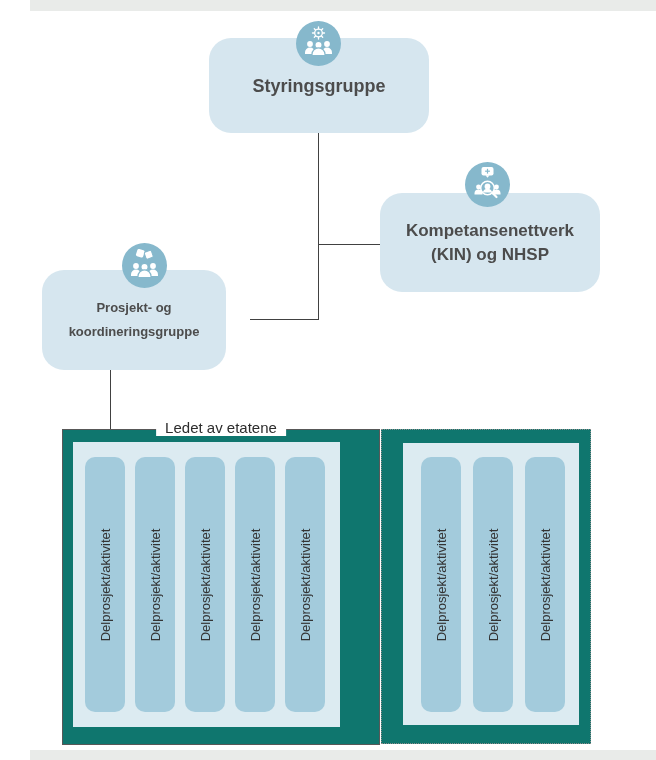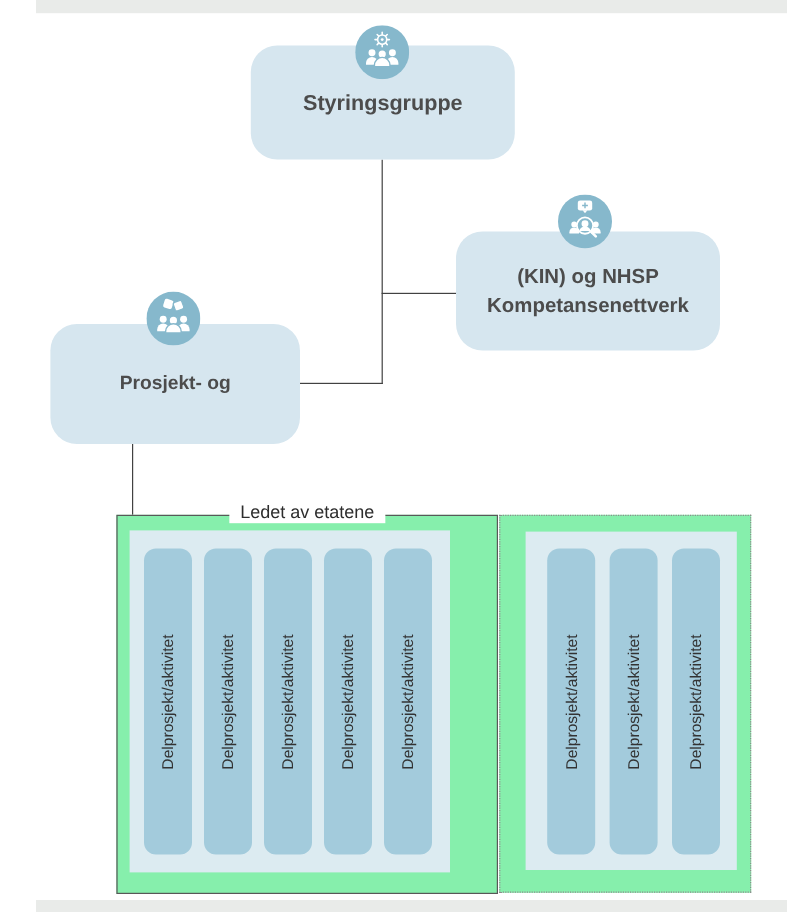--- a/index.html
+++ b/index.html
@@ -12,37 +12,37 @@
   .page-edge.bottom{top:750px;height:10px;}
 
   
   .node{
     position:absolute;background:#d6e6ef;border-radius:22px;
     display:flex;flex-direction:column;align-items:center;justify-content:center;
     text-align:center;color:#4c4c4c;font-weight:bold;font-size:18px;line-height:24px;
   }
   .node-1{left:209px;top:38px;width:220px;height:95px;}
   .node-2{left:380px;top:193px;width:220px;height:99px;font-size:17px;}
-  .node-3{left:42px;top:270px;width:208px;height:100px;font-size:16px;}
+  .node-3{left:42px;top:270px;width:184px;height:100px;font-size:13px;}
 
   
   .badge{position:absolute;width:45px;height:45px;}
   .badge-1{left:296px;top:21px;}
   .badge-2{left:465px;top:162px;}
   .badge-3{left:122px;top:243px;}
 
   
   .line{position:absolute;background:#414141;}
   .line.v1{left:318px;top:133px;width:1px;height:187px;}
   .line.h1{left:318px;top:244px;width:62px;height:1px;}
   .line.h2{left:250px;top:319px;width:69px;height:1px;}
   .line.v2{left:110px;top:368px;width:1px;height:61px;}
 
   
-  .group{position:absolute;background:#86efac;margin-left:35px;}
+  .group{position:absolute;background:#0f766e;}
   .group-solid{left:62px;top:429px;width:316px;height:314px;border:1px solid #585858;}
   .group-dotted{left:381px;top:429px;width:208px;height:313px;border:1.5px dotted #8c8c8c;}
   .group-label{
     position:absolute;top:-11px;left:50%;transform:translateX(-50%);
     background:#ffffff;padding:0 9px;font-size:15px;color:#2d2d2d;white-space:nowrap;
   }
 
   
   .panel{position:absolute;background:#dcebf1;display:flex;}
   .panel-left{left:10px;top:12px;width:267px;height:285px;padding:15px 0 15px 12px;box-sizing:border-box;gap:10px;}
@@ -90,22 +90,22 @@
         <circle cx="31" cy="23" r="2.9"></circle>
         <path d="M9 33 v-1.5 a5 5 0 0 1 10 0 V33 z"></path>
         <path d="M26 33 v-1.5 a5 5 0 0 1 10 0 V33 z"></path>
       </g>
       <circle cx="22.5" cy="24" r="3.6" fill="#ffffff" stroke="#86b8cc" stroke-width="1.2"></circle>
       <path d="M16 34.5 v-1.2 a6.5 6.5 0 0 1 13 0 v1.2 z" fill="#ffffff" stroke="#86b8cc" stroke-width="1.2"></path>
     </svg>
   </div>
 
   <div class="node node-2">
+    <span>Kompetansenettverk</span>
     <span>(KIN) og NHSP</span>
-    <span>Kompetansenettverk</span>
   </div>
   <div class="badge badge-2">
     <svg width="45" height="45" viewBox="0 0 45 45">
       <circle cx="22.5" cy="22.5" r="22.5" fill="#86b8cc"></circle>
       <rect x="16.5" y="5" width="12" height="8.5" rx="2" fill="#ffffff"></rect>
       <path d="M20.5 13.2 l2 2.6 2-2.6 z" fill="#ffffff"></path>
       <line x1="22.5" y1="6.8" x2="22.5" y2="11.6" stroke="#86b8cc" stroke-width="1.2"></line>
       <line x1="20.1" y1="9.2" x2="24.9" y2="9.2" stroke="#86b8cc" stroke-width="1.2"></line>
       <g fill="#ffffff">
         <circle cx="13.5" cy="25" r="2.4"></circle>
@@ -115,20 +115,21 @@
       </g>
       <circle cx="22.5" cy="24.5" r="2.9" fill="#ffffff"></circle>
       <path d="M17.8 30.5 a4.8 4.8 0 0 1 9.4 0 z" fill="#ffffff"></path>
       <circle cx="22.5" cy="26" r="6.8" fill="none" stroke="#ffffff" stroke-width="1.5"></circle>
       <line x1="27.3" y1="30.8" x2="31.5" y2="35" stroke="#ffffff" stroke-width="2.2" stroke-linecap="round"></line>
     </svg>
   </div>
 
   <div class="node node-3">
     <span>Prosjekt- og</span>
+    <span>koordineringsgruppe</span>
   </div>
   <div class="badge badge-3">
     <svg width="45" height="45" viewBox="0 0 45 45">
       <circle cx="22.5" cy="22.5" r="22.5" fill="#86b8cc"></circle>
       <rect x="14.5" y="6.5" width="7.5" height="7.5" rx="1.6" fill="#ffffff" transform="rotate(18 18.25 10.25)"></rect>
       <rect x="23" y="8" width="7.5" height="7.5" rx="1.6" fill="#ffffff" stroke="#86b8cc" stroke-width="1" transform="rotate(-20 26.75 11.75)"></rect>
       <g fill="#ffffff">
         <circle cx="14" cy="23" r="2.9"></circle>
         <circle cx="31" cy="23" r="2.9"></circle>
         <path d="M9 33 v-1.5 a5 5 0 0 1 10 0 V33 z"></path>

